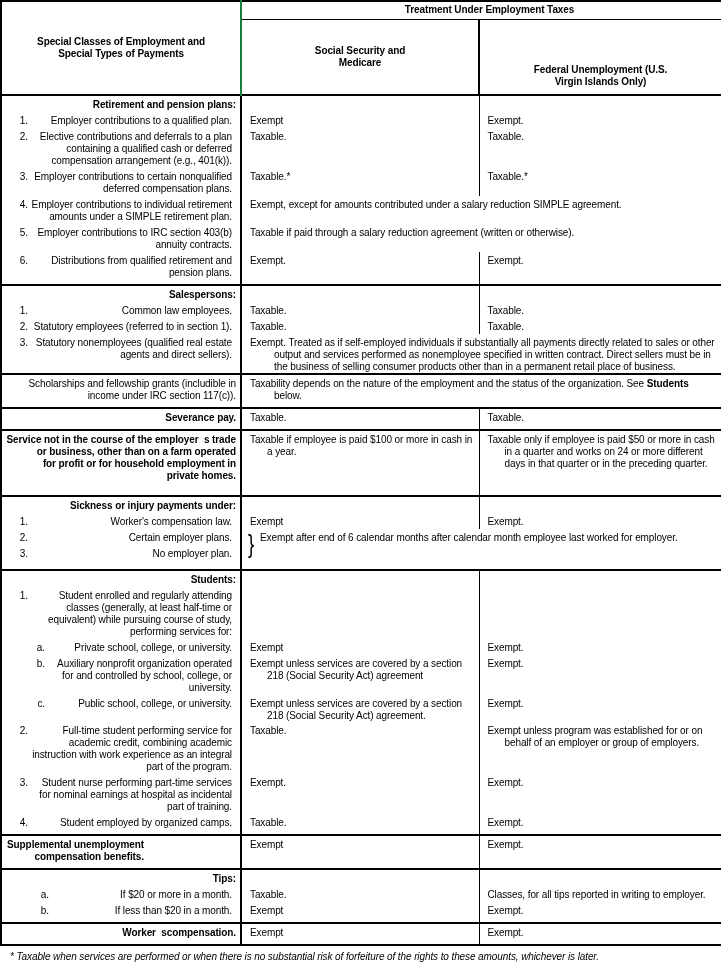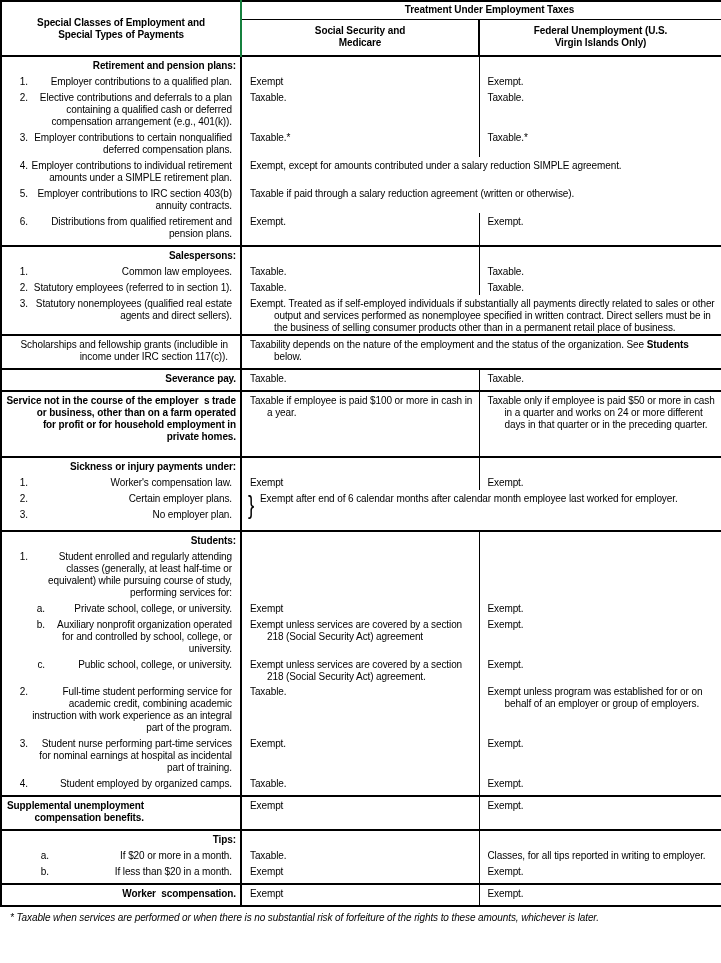--- a/index.html
+++ b/index.html
@@ -8,26 +8,26 @@
   th,td{vertical-align:top;font-size:10px;line-height:12px;padding:0;word-wrap:break-word;}
   thead th{font-weight:bold;text-align:center;}
   thead{border-bottom:2.5px solid #000;}
   .hleft{border-right:2px solid #15803d;vertical-align:middle;text-align:center;}
   .hleft-in{max-width:186px;margin:0 auto;}
   .htop{border-bottom:1.5px solid #000;height:14px;padding:2px 0 1px 16px;}
   .hsub{padding:5px 0 6px 0;vertical-align:middle;}
   .hss{border-right:2px solid #000;}
   .hc{margin:0 auto;}
   .w96{max-width:96px;}
-  .w150{max-width:152px;}
+  .w150{max-width:152px;margin-top:39px;}
   tbody{border-top:2px solid #000;}
   td.c1{border-right:2px solid #000;text-align:right;}
   td.c2{border-right:1.5px solid #000;}
   .ttl{font-weight:bold;padding:3px 4px 1px 30px;text-indent:-28px;}
-  .ttlreg{padding:3px 12px 1px 16px;text-indent:-14px;}
+  .ttlreg{padding:3px 4px 1px 16px;text-indent:-14px;}
   .item{display:flex;padding:3px 8px 1px 0;}
   .n{flex:0 0 17px;margin-left:9px;}
   .nl{flex:0 0 17px;margin-left:26px;}
   .nt{flex:0 0 17px;margin-left:30px;}
   .lbl{flex:1;}
   td.v{padding:3px 5px 0 25px;text-indent:-17px;}
   td.sp{padding:3px 6px 0 32px;text-indent:-24px;}
   .bracecell{padding:2px 6px 8px 6px;}
   .bracewrap{display:flex;align-items:flex-start;}
   .brace{font-size:26px;line-height:26px;font-weight:400;transform:scaleX(.72);transform-origin:left top;flex:0 0 10px;}

